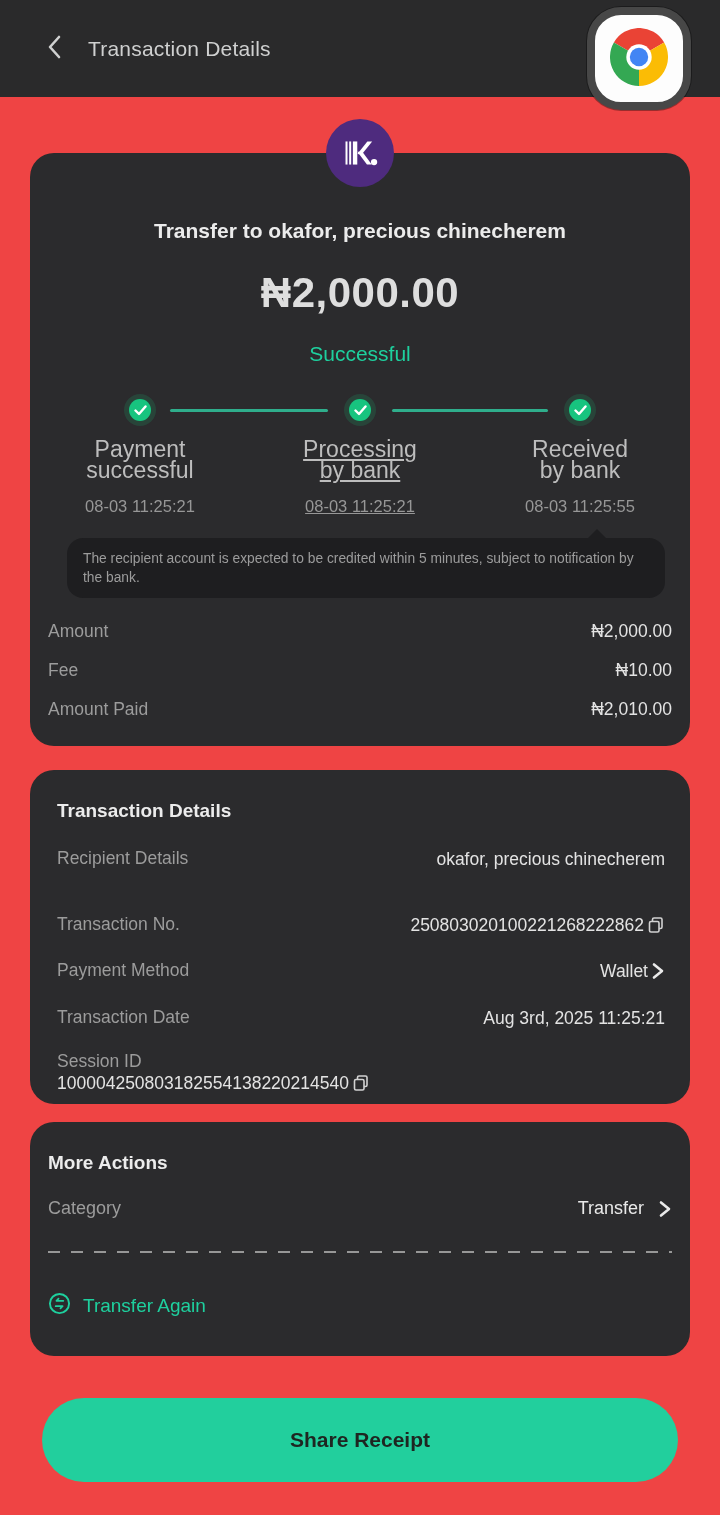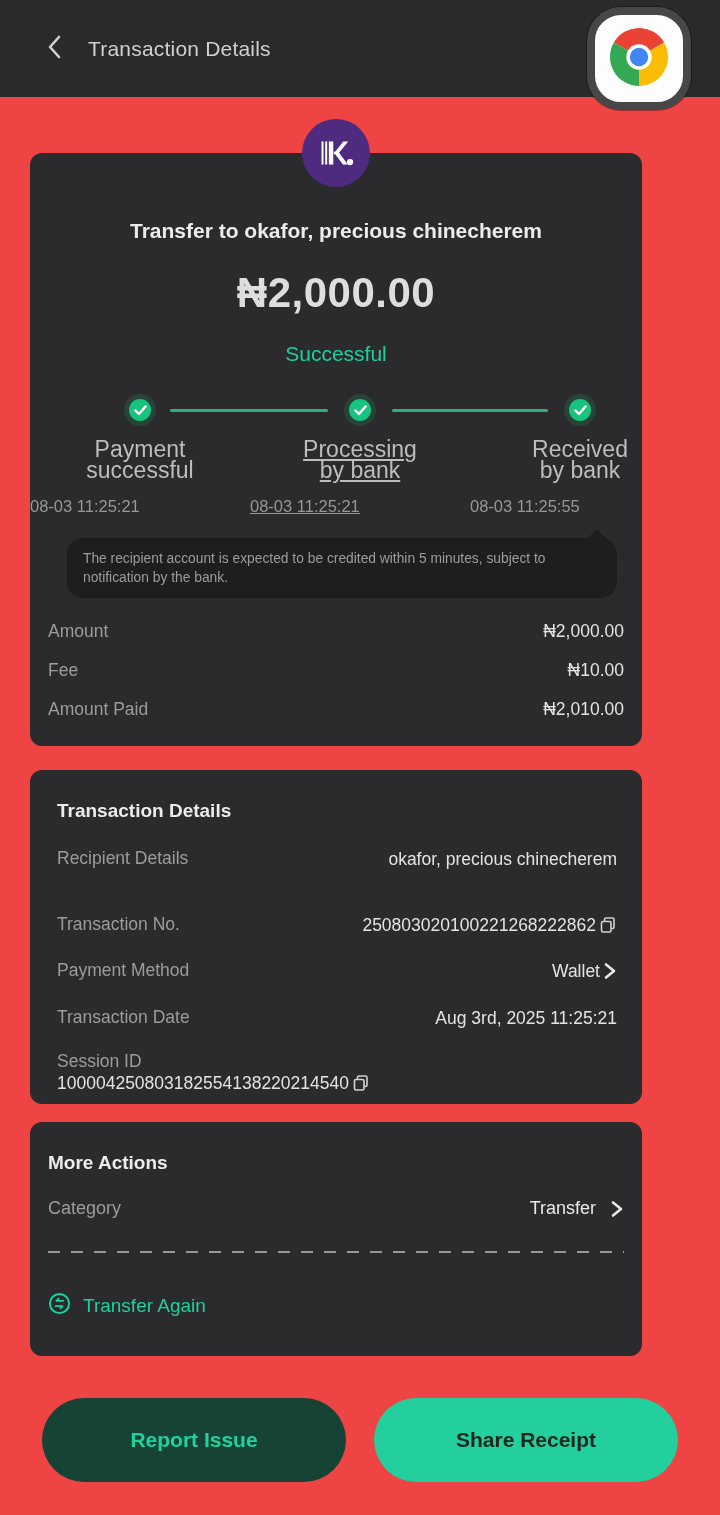--- a/index.html
+++ b/index.html
@@ -13,21 +13,21 @@
   .back-btn { position:absolute; left:40px; top:34px; width:30px; height:30px; display:flex;
               align-items:center; justify-content:center; cursor:pointer; }
   .appbar-title { position:absolute; left:88px; top:0; height:97px; display:flex; align-items:center;
                   font-size:21px; color:#cfd0d0; letter-spacing:.2px; }
   .chrome-badge { position:absolute; top:7px; left:587px; width:104px; height:103px;
                   border-radius:34px; background:#fdfdfd; border:8px solid #474747;
                   display:flex; align-items:center; justify-content:center; z-index:6;
                   box-shadow:0 0 0 1px rgba(0,0,0,.35); }
 
   
-  .card { position:absolute; left:30px; width:612px; background:#2b2b2d; border-radius:12px; }
+  .card { position:absolute; left:30px; width:660px; background:#2b2b2d; border-radius:24px; }
   .card-summary { top:153px; height:593px; }
   .card-details { top:770px; height:334px; }
   .card-actions { top:1122px; height:234px; }
 
   
   .logo-badge { position:absolute; top:-34px; left:50%; transform:translateX(-50%);
                 width:68px; height:68px; border-radius:50%; background:#4e2b7e;
                 display:flex; align-items:center; justify-content:center; }
   .t-title  { position:absolute; top:66px; left:20px; right:20px; text-align:center;
               font-size:21px; font-weight:bold; color:#ececec; }
@@ -38,21 +38,21 @@
 
   .step-circle { position:absolute; top:246px; width:22px; height:22px; border-radius:50%;
                  background:#17c47f; box-shadow:0 0 0 5px rgba(23,196,127,.16);
                  display:flex; align-items:center; justify-content:center; }
   .sc-0 { left:99px; } .sc-1 { left:319px; } .sc-2 { left:539px; }
   .step-line { position:absolute; top:256px; height:3px; background:#2fae8c; border-radius:2px; }
   .sl-0 { left:140px; width:158px; } .sl-1 { left:362px; width:156px; }
   .step-label { position:absolute; top:286px; width:220px; text-align:center;
                 color:#bdbdbd; font-size:23px; line-height:21px; }
   .stl-0 { left:0; } .stl-1 { left:220px;text-decoration:underline; } .stl-2 { left:440px; }
-  .step-time { position:absolute; top:344px; width:220px; 
+  .step-time { position:absolute; top:344px; width:220px; text-align:center;
                color:#979797; font-size:16.5px; }
 
   .notice { position:absolute; top:385px; left:37px; right:25px; background:#1e1e20;
             border-radius:16px; padding:11px 16px; color:#9c9c9c; font-size:13.8px;
             line-height:19px; }
   .notice::before { content:""; position:absolute; top:-9px; left:520px;
             border-left:10px solid transparent; border-right:10px solid transparent;
             border-bottom:10px solid #1e1e20; }
 
   .srow { position:absolute; left:18px; right:18px; display:flex; justify-content:space-between;
@@ -267,17 +267,16 @@
           <circle cx="12" cy="12" r="10" fill="none" stroke="#1ed09e" stroke-width="2"></circle>
           <path d="M16 9.2 H8.8 M8.8 9.2 L11 7" fill="none" stroke="#1ed09e" stroke-width="1.8" stroke-linecap="round" stroke-linejoin="round"></path>
           <path d="M8 14.8 H15.2 M15.2 14.8 L13 17" fill="none" stroke="#1ed09e" stroke-width="1.8" stroke-linecap="round" stroke-linejoin="round"></path>
         </svg>
       </span>
       <span class="txt">Transfer Again</span>
     </div>
   </div>
 
   <div class="btn-row">
-    <button class="pill pill-report">Report Issue</button>
     <button class="pill pill-share">Share Receipt</button>
   </div>
 
 </div>
 
 </body></html>

